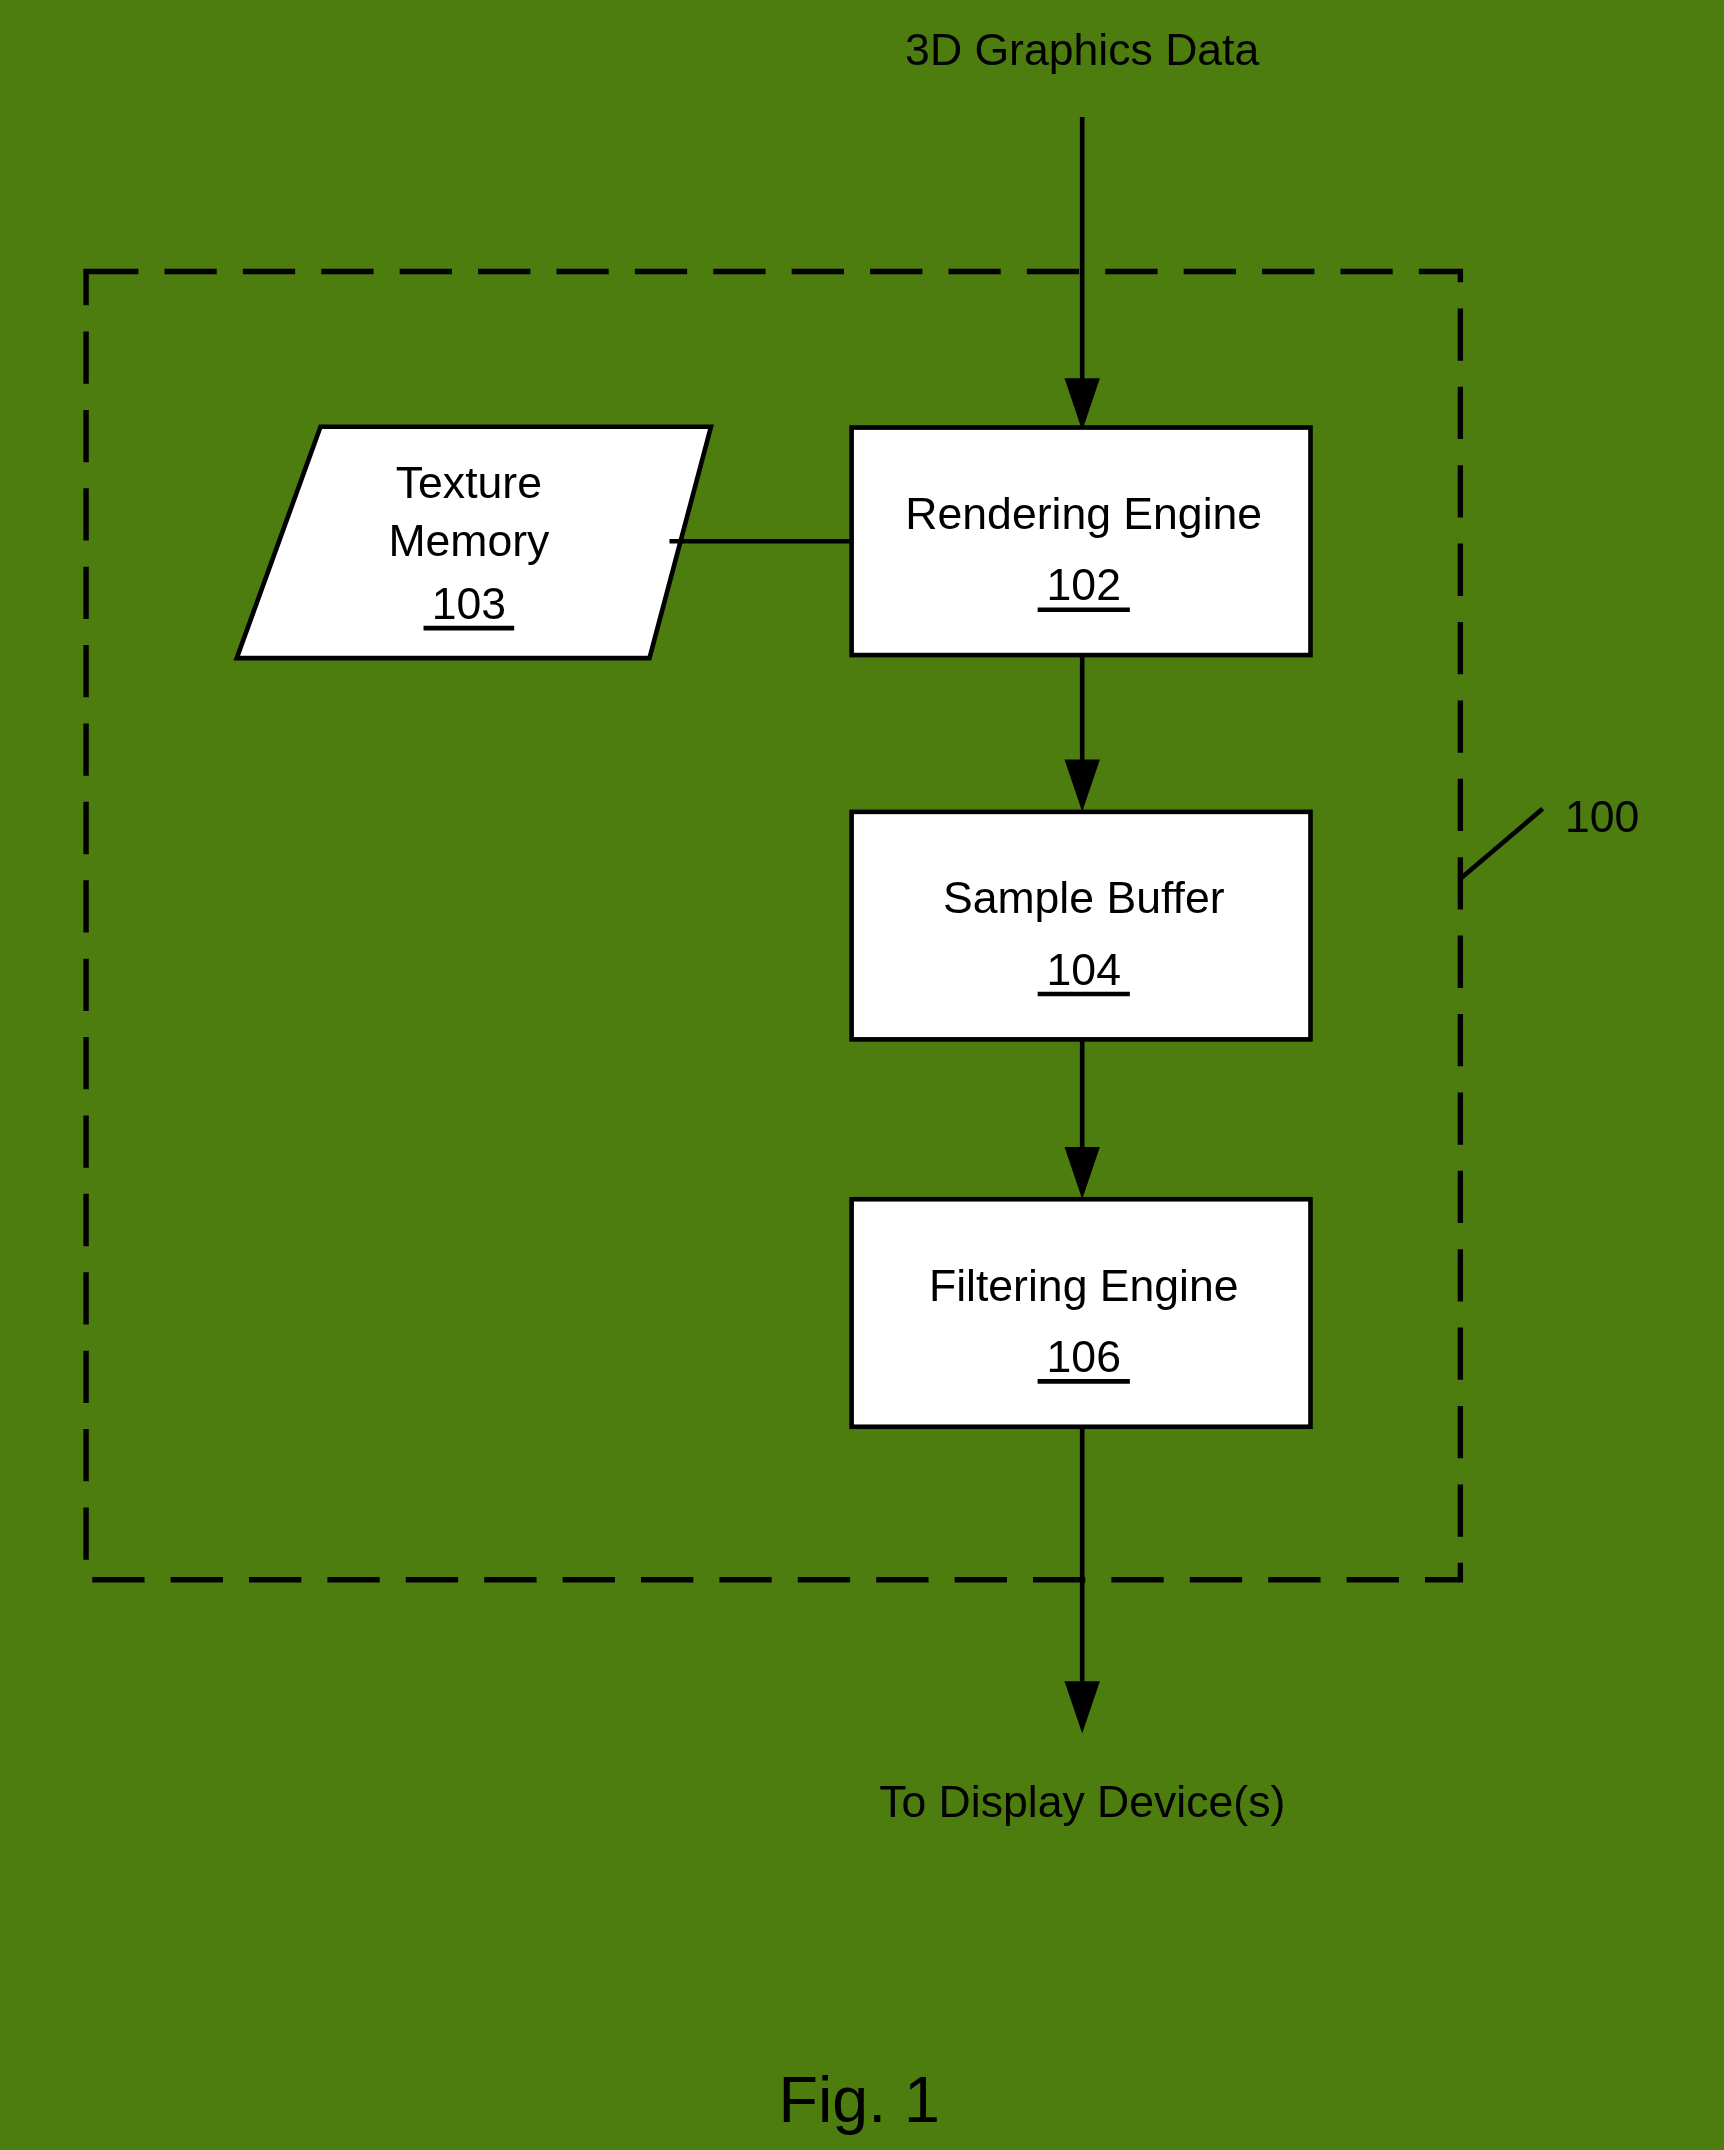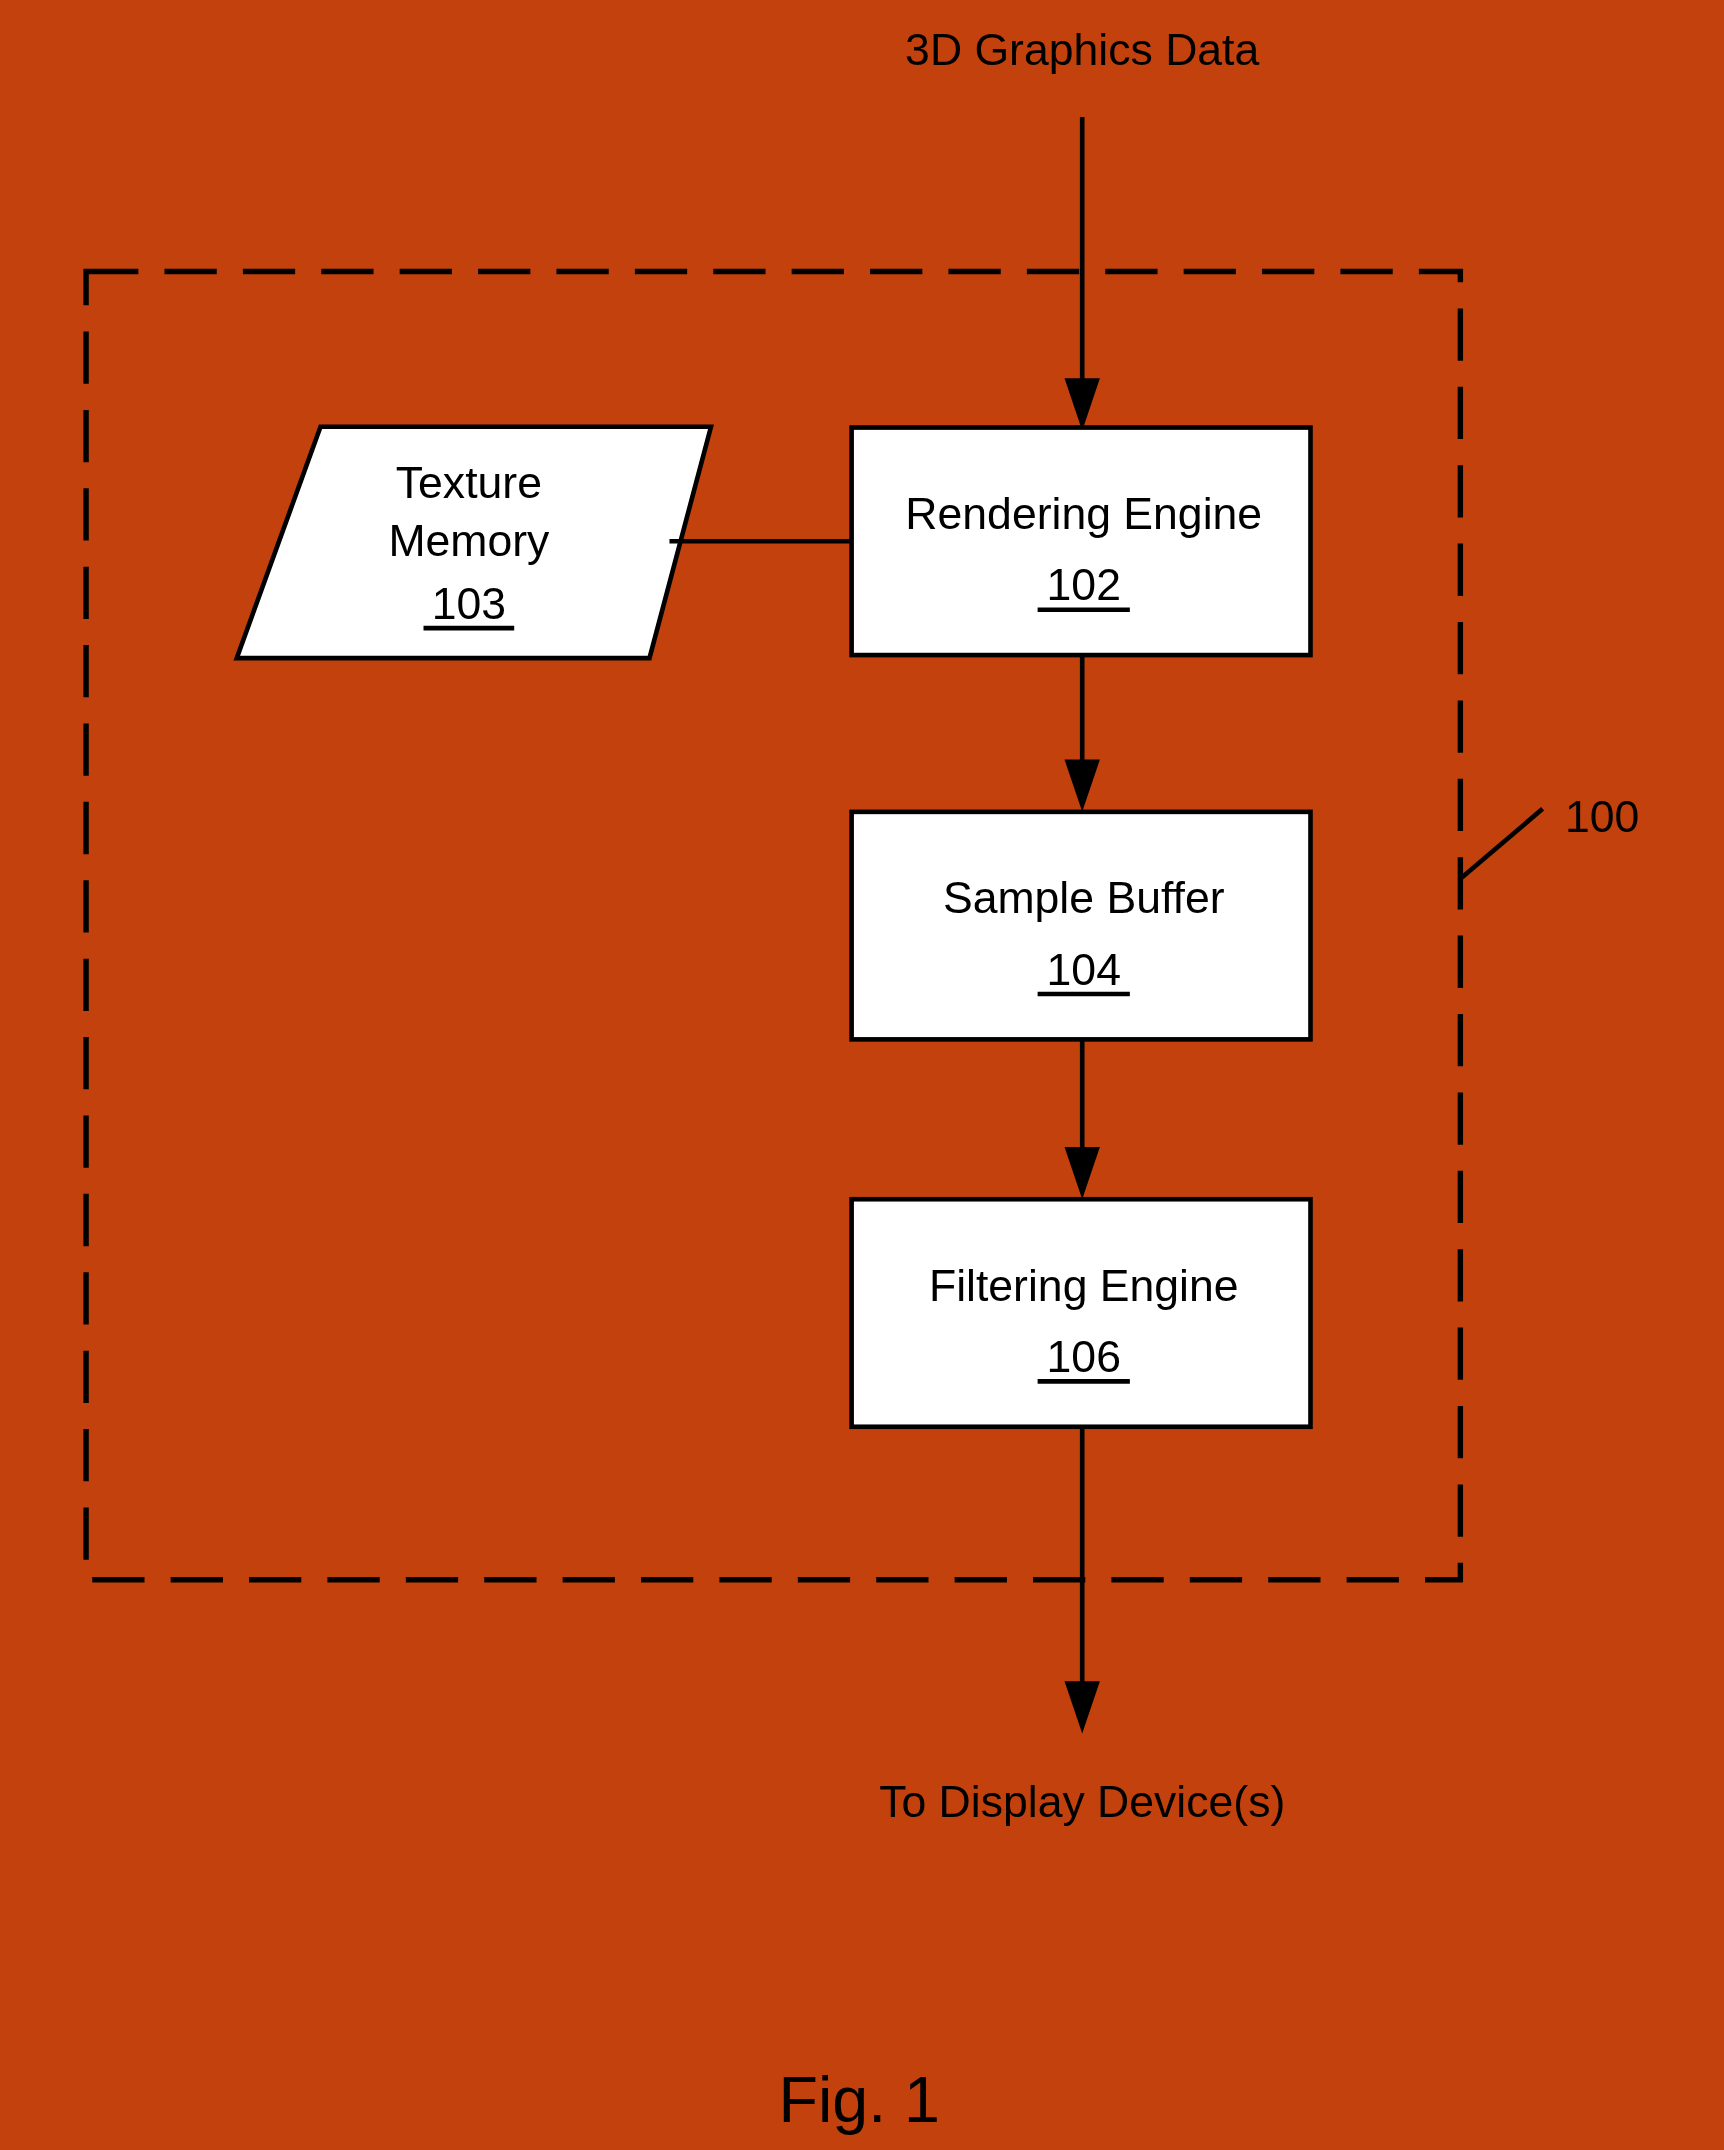--- a/index.html
+++ b/index.html
@@ -12,21 +12,21 @@
     width: 1724px;
     height: 2151px;
     font-family: "Liberation Sans", sans-serif;
     color: #000000;
     overflow: hidden;
   }
   #figure-root {
     position: relative;
     width: 1724px;
     height: 2151px;
-    background: #c2410c;
+    background: #4d7c0f;
   }
   svg#figure-canvas {
     position: absolute;
     left: 0;
     top: 0;
     width: 1724px;
     height: 2151px;
     display: block;
   }
   .box-shape {

